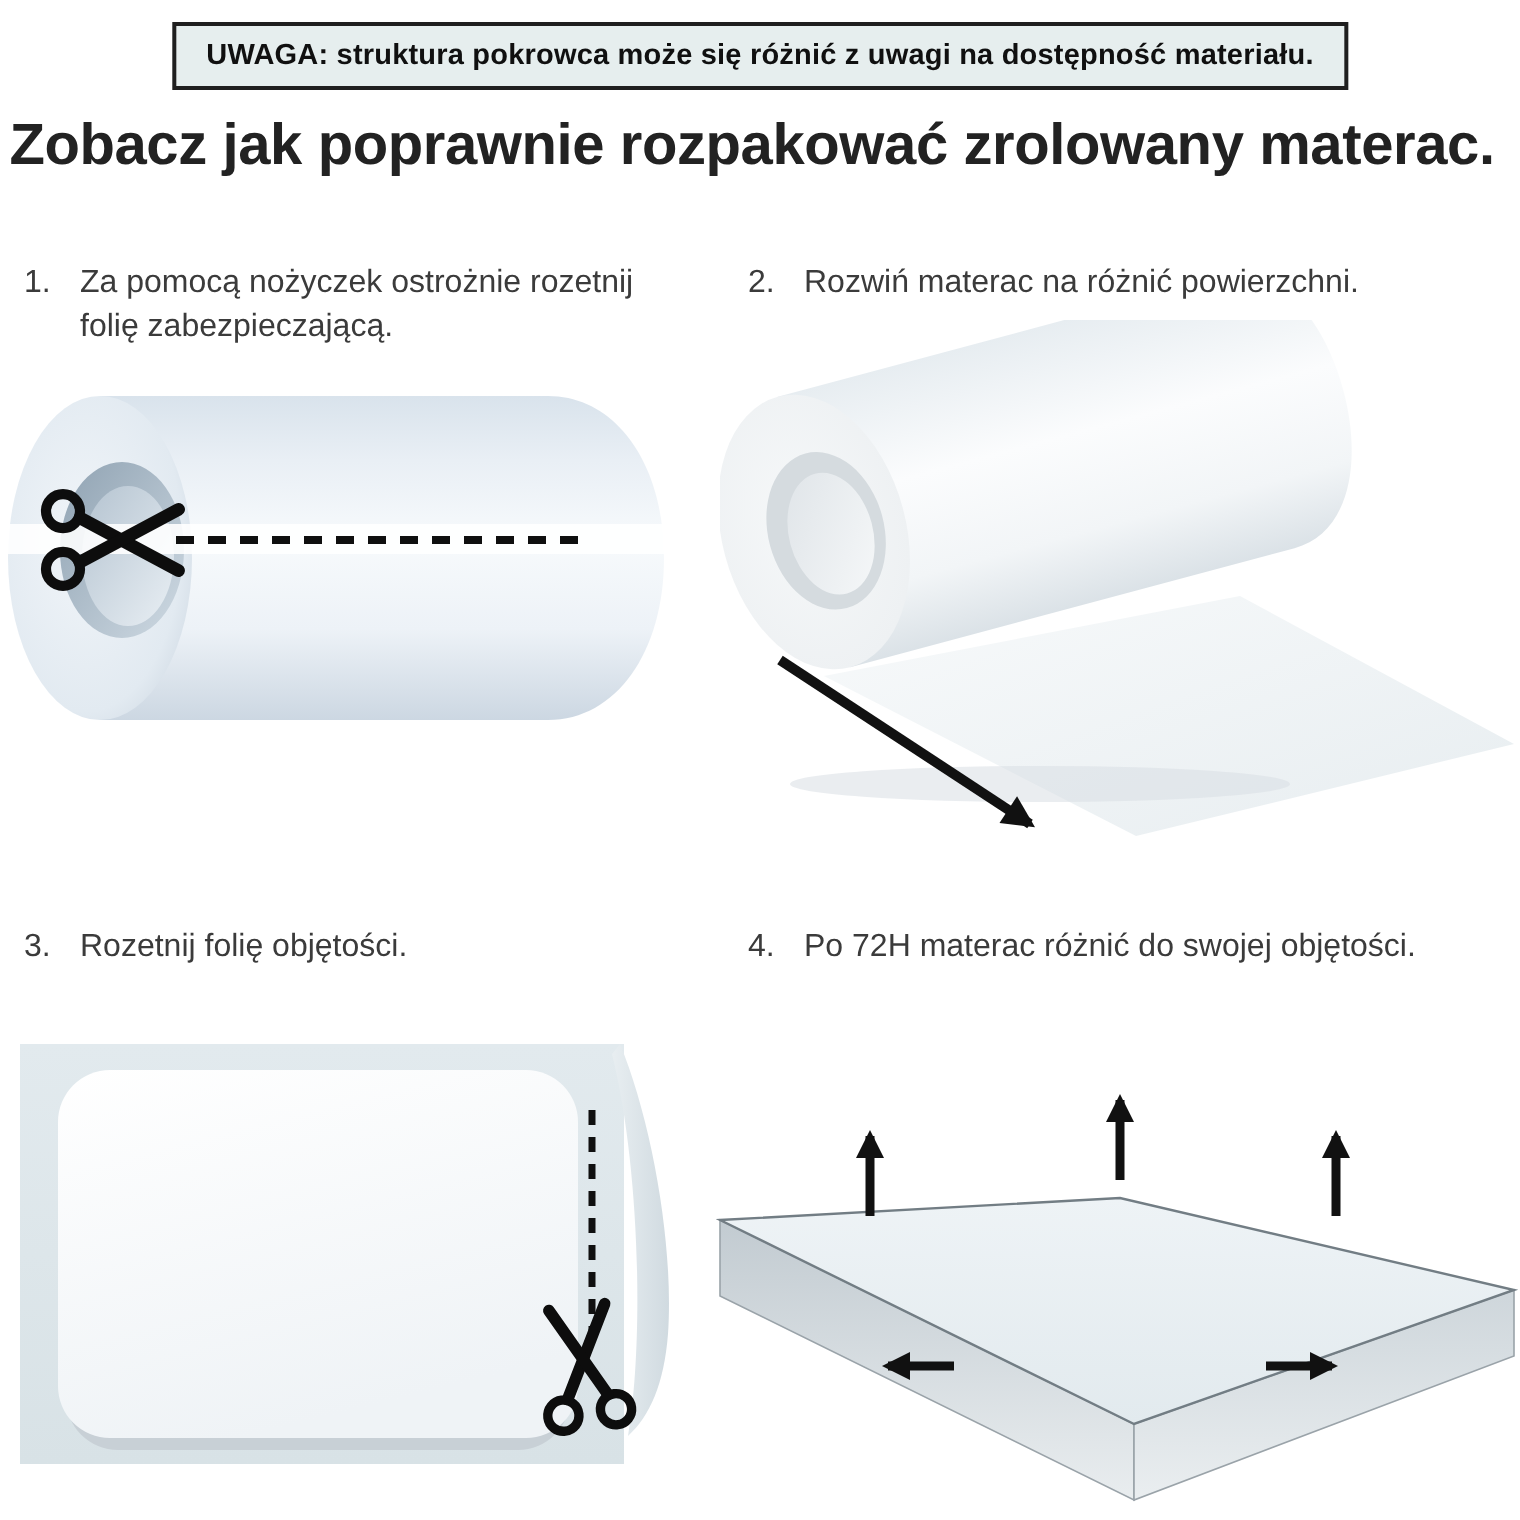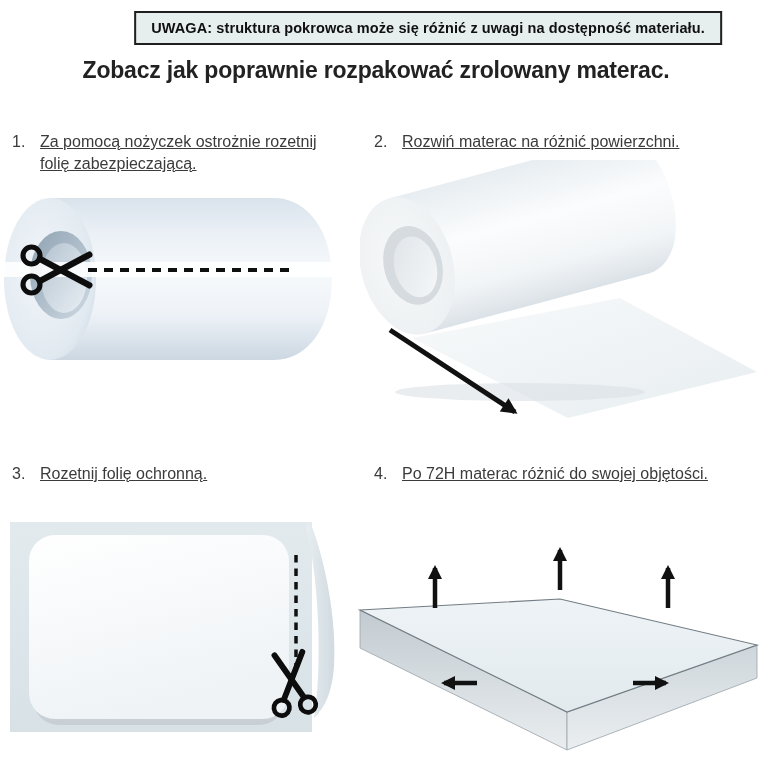--- a/index.html
+++ b/index.html
@@ -4,32 +4,32 @@
 <style>
   html,body{margin:0;padding:0;background:#ffffff;}
   .page{
     position:relative;width:760px;height:760px;background:#ffffff;overflow:hidden;
     font-family:"Liberation Sans","DejaVu Sans",sans-serif;color:#3a3a3a;
   }
   .notice{
     position:absolute;top:11px;left:50%;transform:translateX(-50%);
     background:#e6eeee;border:2px solid #1f1f1f;
     padding:7px 15px;white-space:nowrap;
-    font-size:14.5px;font-weight:700;color:#101010;letter-spacing:0.1px;margin-left:48px;
+    font-size:14.5px;font-weight:700;color:#101010;letter-spacing:0.1px;
   }
   .heading{
     position:absolute;top:57px;left:0;width:752px;margin:0;
-    text-align:center;font-size:23px;font-weight:700;color:#222222;letter-spacing:-0.2px;
+    text-align:center;font-size:29px;font-weight:700;color:#222222;letter-spacing:-0.2px;
   }
   .step-label{
     position:absolute;display:flex;align-items:flex-start;
     font-size:16px;line-height:1.38;color:#3b3b3b;
   }
   .step-num{flex:0 0 28px;}
-  .step-desc{flex:1 1 auto;text-decoration:underline;}
+  .step-desc{flex:1 1 auto;}
   .ill{position:absolute;}
 </style>
 </head>
 <body>
 
 <div class="page">
 
   <div class="notice">
     <span>UWAGA: struktura pokrowca może się różnić z uwagi na dostępność materiału.</span>
   </div>
@@ -39,21 +39,21 @@
   <div class="step-label" style="left:12px;top:131px;width:330px;">
     <span class="step-num">1.</span>
     <span class="step-desc">Za pomocą nożyczek ostrożnie rozetnij folię zabezpieczającą.</span>
   </div>
   <div class="step-label" style="left:374px;top:131px;width:380px;">
     <span class="step-num">2.</span>
     <span class="step-desc">Rozwiń materac na różnić powierzchni.</span>
   </div>
   <div class="step-label" style="left:12px;top:463px;width:330px;">
     <span class="step-num">3.</span>
-    <span class="step-desc">Rozetnij folię ochronną.</span>
+    <span class="step-desc">Rozetnij folię objętości.</span>
   </div>
   <div class="step-label" style="left:374px;top:463px;width:380px;">
     <span class="step-num">4.</span>
     <span class="step-desc">Po 72H materac różnić do swojej objętości.</span>
   </div>
 
   <svg class="ill" style="left:2px;top:196px;" width="338" height="166" viewBox="0 0 338 166">
     <defs>
       <linearGradient id="body1" x1="0" y1="0" x2="0" y2="1">
         <stop offset="0" stop-color="#d9e3ec"></stop>

